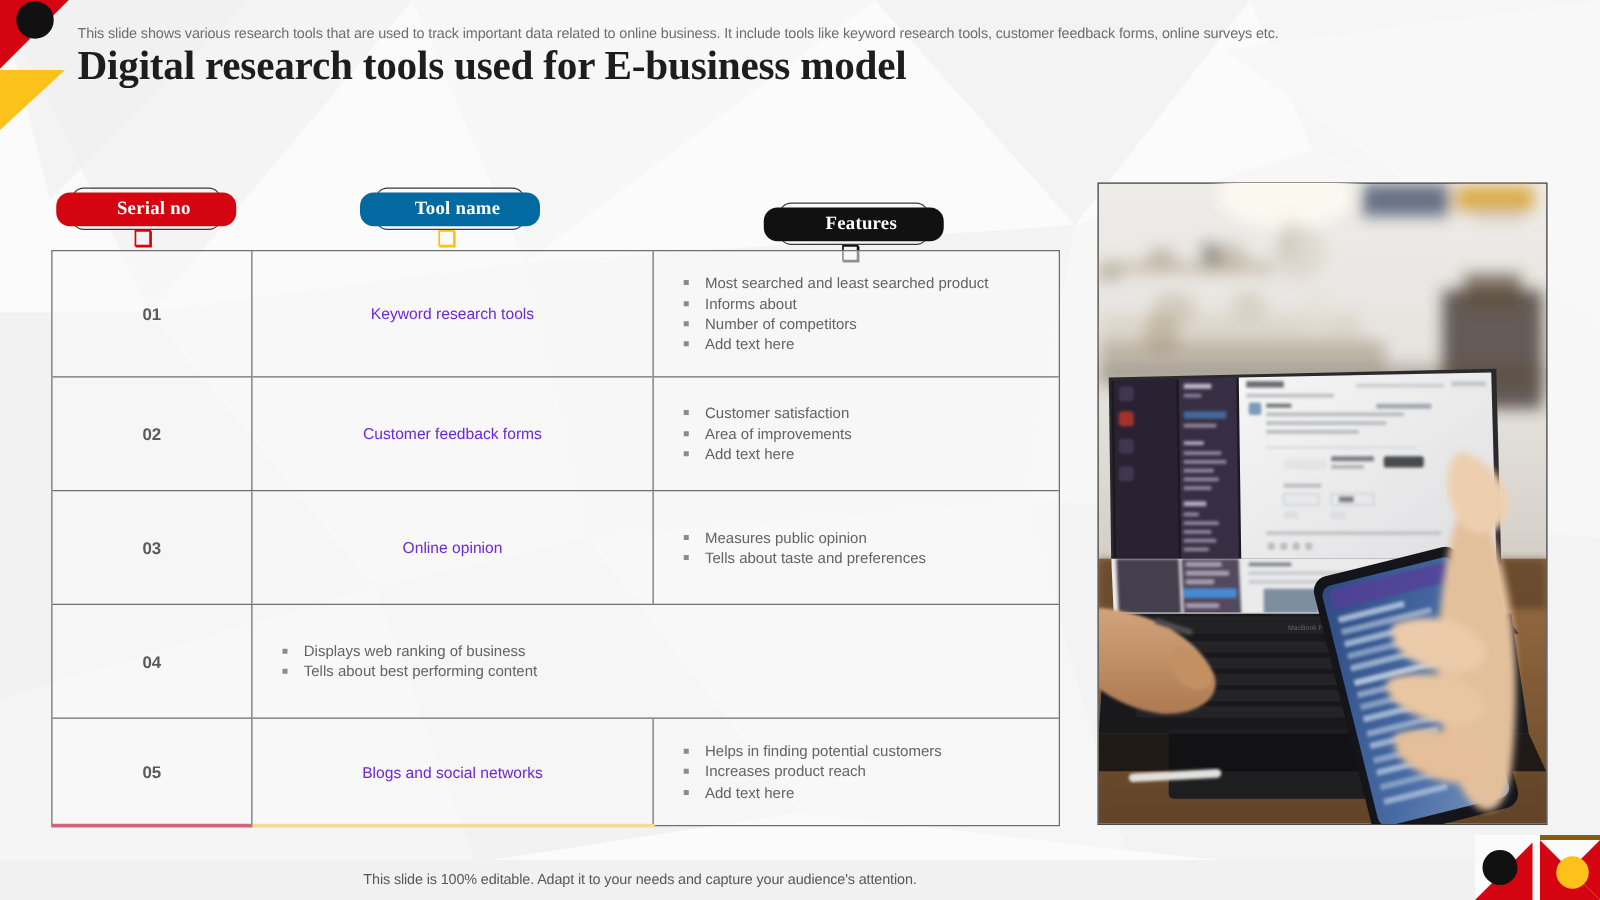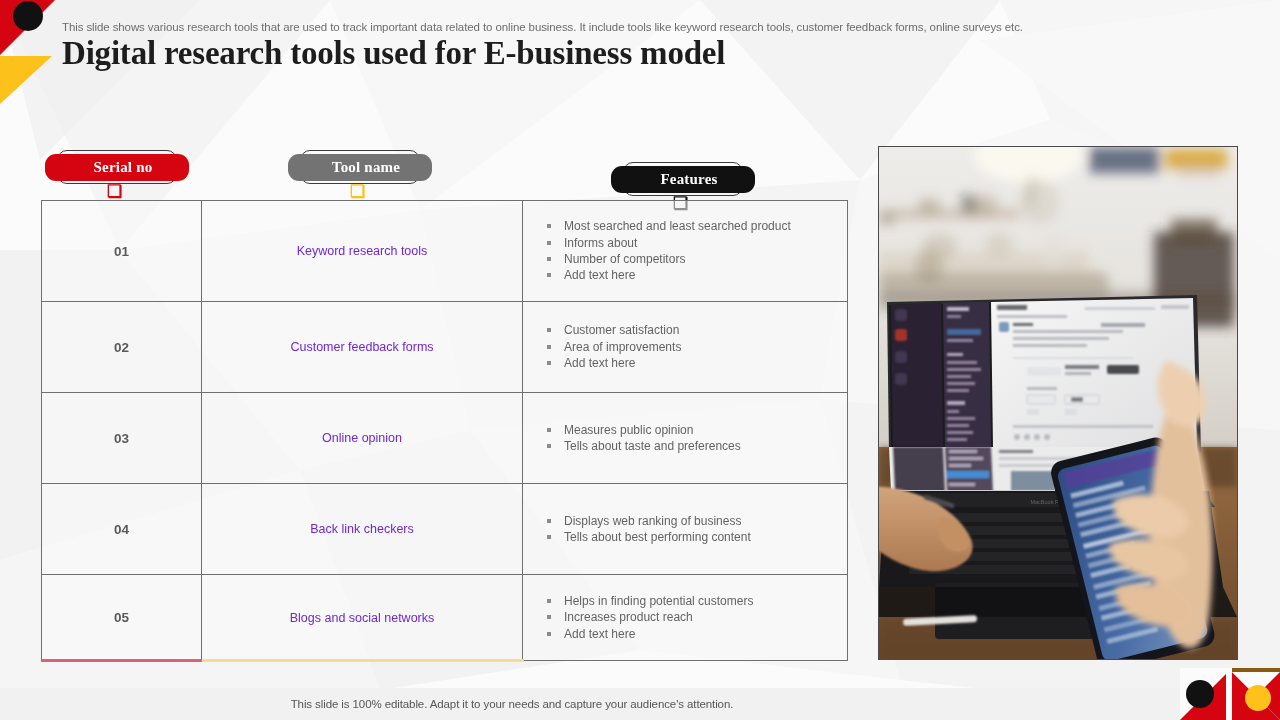--- a/index.html
+++ b/index.html
@@ -183,21 +183,21 @@
   <div class="badge-wrap" style="left:45px;top:150px;width:160px;height:56px;">
     <div class="badge-outline"></div>
     <div class="badge-fill" style="background:#d40511;">
         <span>Serial no</span>
       </div>
     <div class="badge-chevron" style="left:62px;top:33px;color:#d40511;">❏</div>
   </div>
 
   <div class="badge-wrap" style="left:288px;top:150px;width:160px;height:56px;">
     <div class="badge-outline"></div>
-    <div class="badge-fill" style="background:#737373;">
+    <div class="badge-fill" style="background:#0369a1;">
         <span>Tool name</span>
       </div>
     <div class="badge-chevron" style="left:62px;top:33px;color:#fcc21b;">❏</div>
   </div>
 
   <div class="badge-wrap" style="left:611px;top:162px;width:160px;height:56px;">
     <div class="badge-outline"></div>
     <div class="badge-fill" style="background:#111111;">
         <span>Features</span>
       </div>
@@ -237,21 +237,20 @@
       <div class="c-feat">
         <ul class="feat-list">
           <li>Measures public opinion</li>
           <li>Tells about taste and preferences</li>
         </ul>
       </div>
     </div>
 
     <div class="trow" style="height:91px;">
       <div class="c-serial">04</div>
-      <div class="c-tool">Back link checkers</div>
       <div class="c-feat">
         <ul class="feat-list">
           <li>Displays web ranking of business</li>
           <li>Tells about best performing content</li>
         </ul>
       </div>
     </div>
 
     <div class="trow" style="height:85px;">
       <div class="c-serial">05</div>

